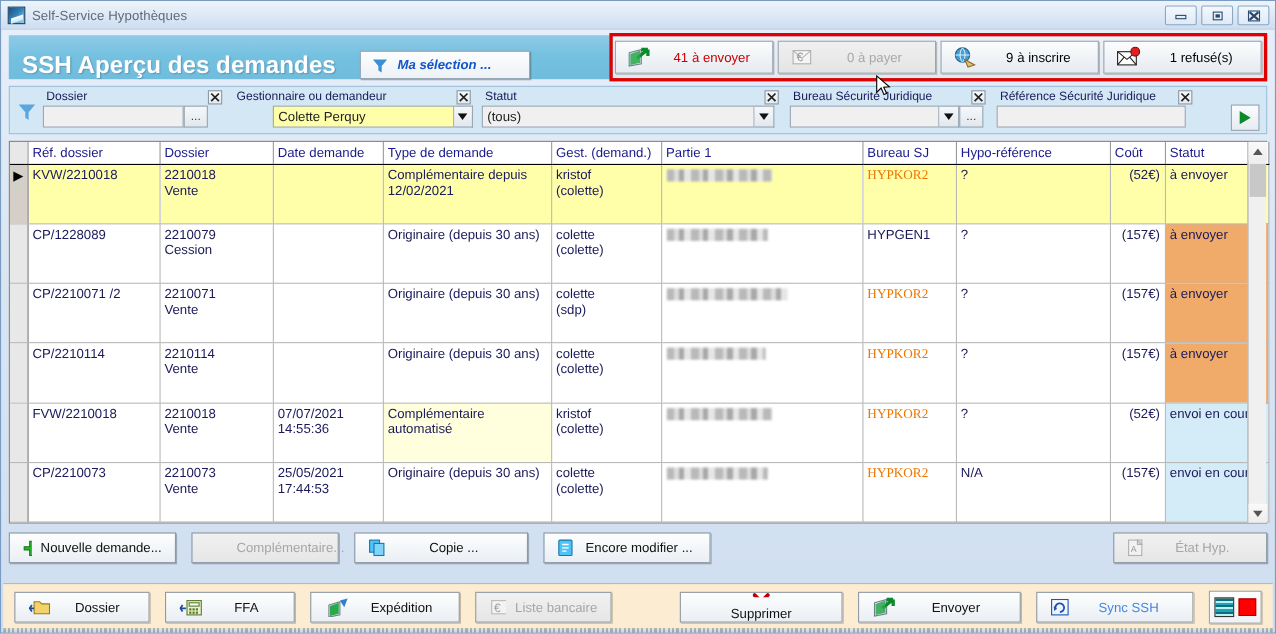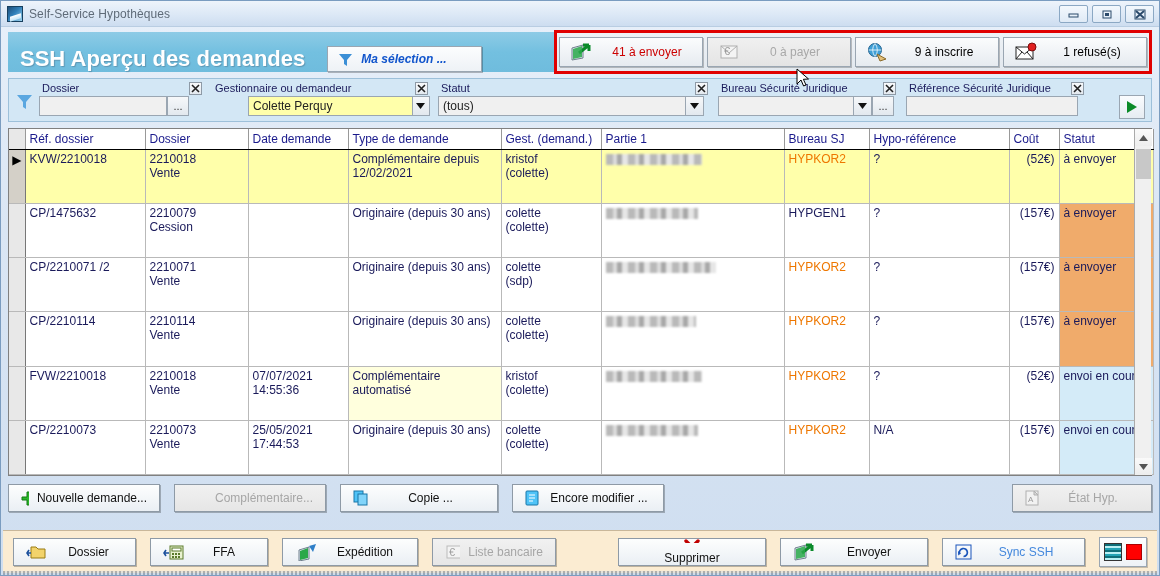--- a/index.html
+++ b/index.html
@@ -163,21 +163,21 @@
     overflow: hidden; white-space: nowrap;
   }
   table.grid td.marker {
     background:#e8e8e8; border-right: 1px solid #777; text-align:center;
     padding: 3px 0 0 0; color:#000;
   }
   tr.selected td { background: #ffffaa; }
   tr.selected td.marker { background:#d4d0c8; }
   td.hl-type { background: #ffffdd; }
   .sub { display:block; }
-  .orange-txt { color:#ee7700; }
+  .orange-txt { color:#ee7700;font-family:Liberation Serif, serif; }
   .cost { text-align: right; color:#777; }
   td.stat-send { background:#f0ab6b; color:#8a2b00; }
   td.stat-prog { background:#d4ebf8; color:#1a3f9e; }
   .redact {
     display:inline-block; height:11px; margin-top:2px;
     background-image: repeating-linear-gradient(90deg,#b9b9b9 0 7px,#dcdcdc 7px 11px,#a8a8a8 11px 16px,#e6e6e6 16px 22px);
     filter: blur(1.1px);
   }
   .vscroll {
     width: 17px; background: #f0f0f0; border-left: 1px solid #aaa;
@@ -193,21 +193,21 @@
     margin: 7px 7px 0 7px; height: 30px; display:flex; align-items:center; gap: 14px;
     position: relative;
   }
   .btn {
     height: 28px; background: linear-gradient(180deg,#fdfefe,#eaeff4);
     border: 1px solid #8e9aa6; box-shadow: 1px 1px 0 rgba(0,0,0,.25);
     display:flex; align-items:center; gap:8px; padding: 0 12px; font-size: 12px; color:#111;
   }
   .btn.disabled { background: linear-gradient(180deg,#f1f1f1,#e6e6e6); color:#a6a6a6; }
   .btn .blbl { flex:1; text-align:center; white-space:nowrap; }
-  .btn.w1 { width: 152px; } .btn.w2 { width: 152px; padding-left: 32px; } .btn.w3 { width: 158px; }
+  .btn.w1 { width: 152px; } .btn.w2 { width: 134px; padding-left: 32px; } .btn.w3 { width: 158px; }
   .btn.w4 { width: 152px; } .btn.w5 { width: 140px; }
   .etat { position:absolute; right: 0; }
 
   
   .bottombar {
     position:absolute; left:2px; right:2px; bottom: 2px; height: 43px;
     background: #fbecd2; border-top: 1px solid #c9b79a;
     display:flex; align-items:center; padding: 0 10px; gap: 14px;
   }
   .bottombar .spacer { flex: 1; }
@@ -454,21 +454,21 @@
             <td class="cost">
               <span class="sub">(52€)</span>
             </td>
             <td class="stat-send">
               <span class="sub">à envoyer</span>
             </td>
           </tr>
           <tr>
             <td class="marker"></td>
             <td>
-              <span class="sub">CP/1475632</span>
+              <span class="sub">CP/1228089</span>
             </td>
             <td>
               <span class="sub">2210079</span>
               <span class="sub">Cession</span>
             </td>
             <td>
               <span class="sub"></span>
             </td>
             <td>
               <span class="sub">Originaire (depuis 30 ans)</span>

